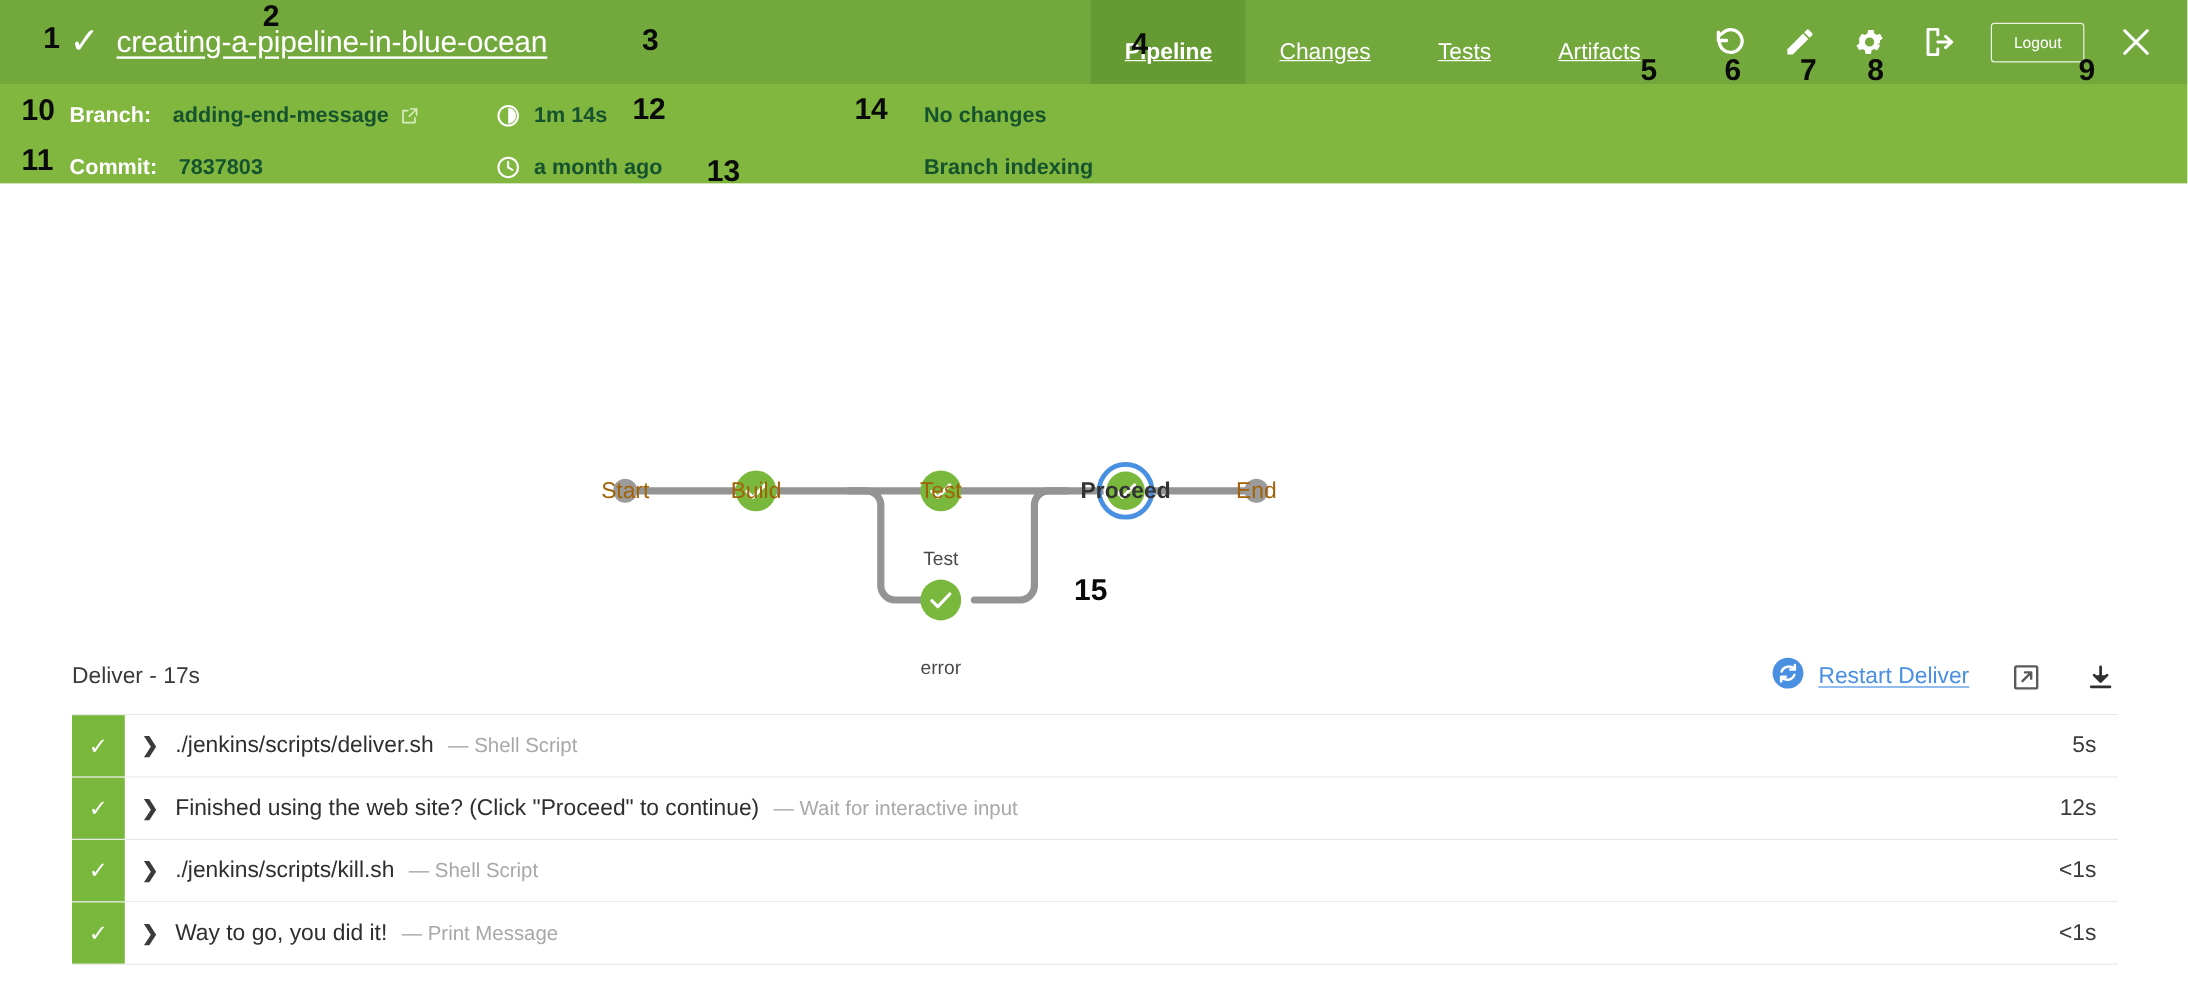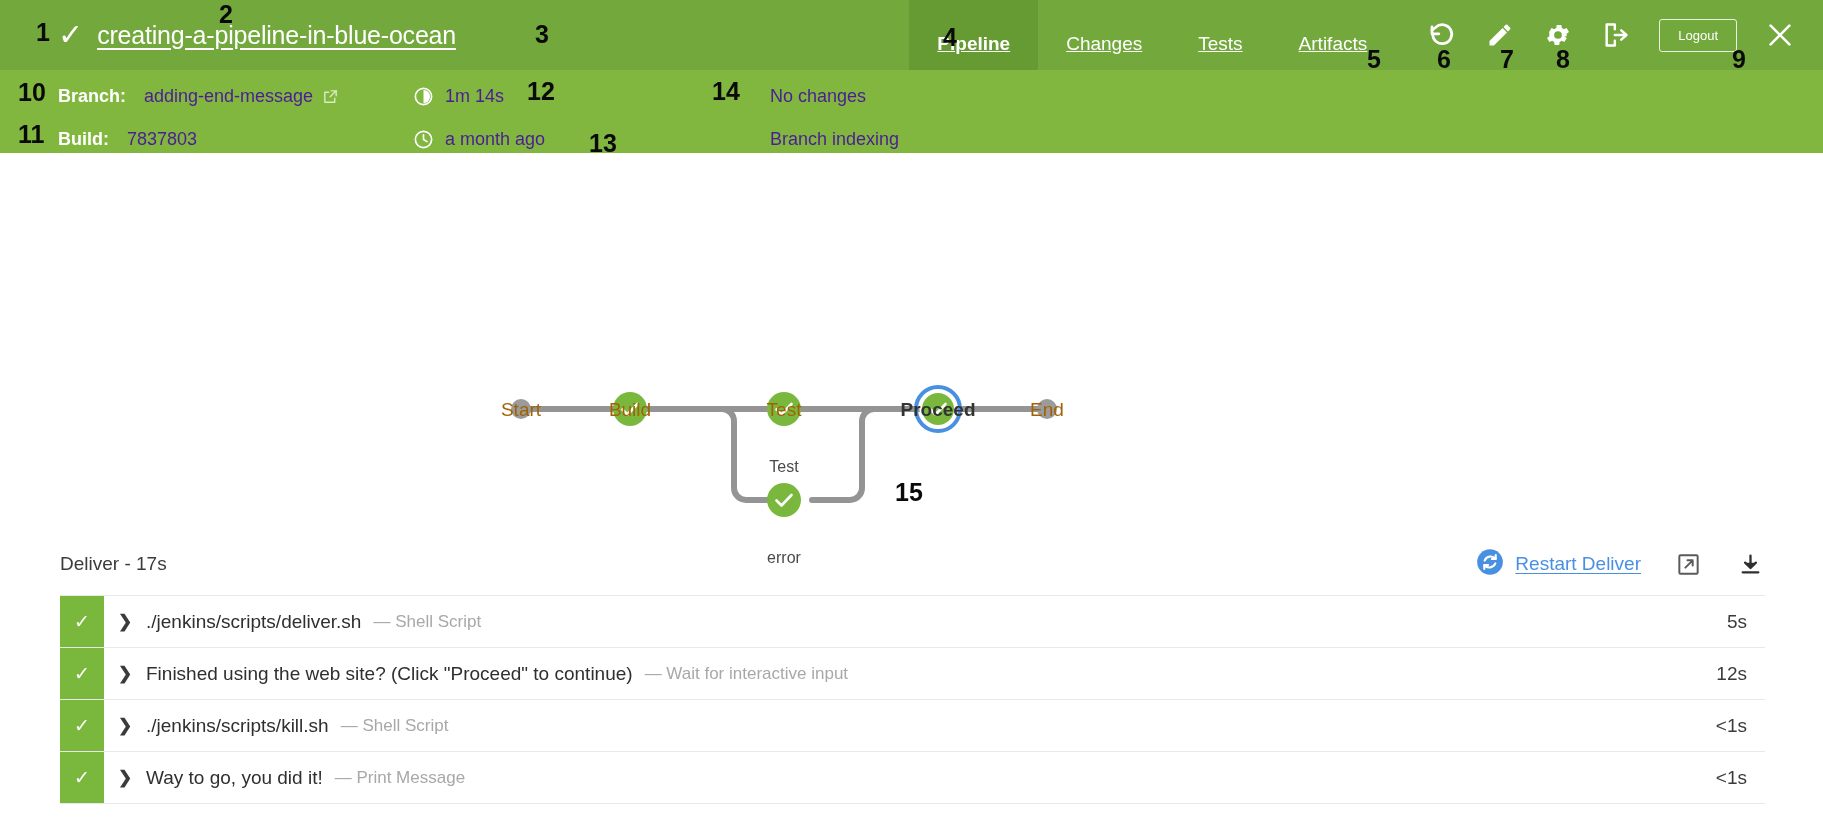--- a/index.html
+++ b/index.html
@@ -65,21 +65,21 @@
   
   .infoband {
     position: relative;
     height: 83px;
     background: #81b63f;
     color: #ffffff;
     display: block;
   }
   .inf-row { position: absolute; display: flex; align-items: center; }
   .inf-label { font-size: 18px; font-weight: bold; color: #ffffff; }
-  .inf-value { font-size: 18px; color: #4c1d95; font-weight: 400; }
+  .inf-value { font-size: 18px; color: #14532d; font-weight: 700; }
   .ext-ic { margin-left: 9px; display:inline-flex; }
   .meta-ic { display:inline-flex; margin-right: 11px; }
 
   
   .graph-area { position: relative; width: 1823px; height: 380px; background:#fff; }
   .graph-svg { position:absolute; left:0; top:0; }
   .stage-label {
     position: absolute; font-size: 19px; color: #a16207;
     transform: translateX(-50%); white-space: nowrap;
   }
@@ -203,21 +203,21 @@
       <span class="ext-ic">
         <svg width="17" height="17" viewBox="0 0 24 24" fill="none" stroke="#d9ecc0" stroke-width="2" stroke-linecap="round" stroke-linejoin="round">
           <path d="M13 4h7v7"></path>
             <path d="M20 4l-8.5 8.5"></path>
           <path d="M18 14.5V20H4V6h5.5"></path>
         </svg>
       </span>
     </div>
 
     <div class="inf-row" style="left:58px; top:59px;">
-      <span class="inf-label">Build:</span>
+      <span class="inf-label">Commit:</span>
       <span class="inf-value" style="margin-left:18px;">7837803</span>
     </div>
 
     <div class="inf-row" style="left:413px; top:16px;">
       <span class="meta-ic">
         <svg width="21" height="21" viewBox="0 0 24 24">
           <circle cx="12" cy="12" r="9.3" fill="none" stroke="#ffffff" stroke-width="1.9"></circle>
           <path d="M12 4.5 A7.5 7.5 0 0 1 12 19.5 Z" fill="#ffffff"></path>
         </svg>
       </span>

